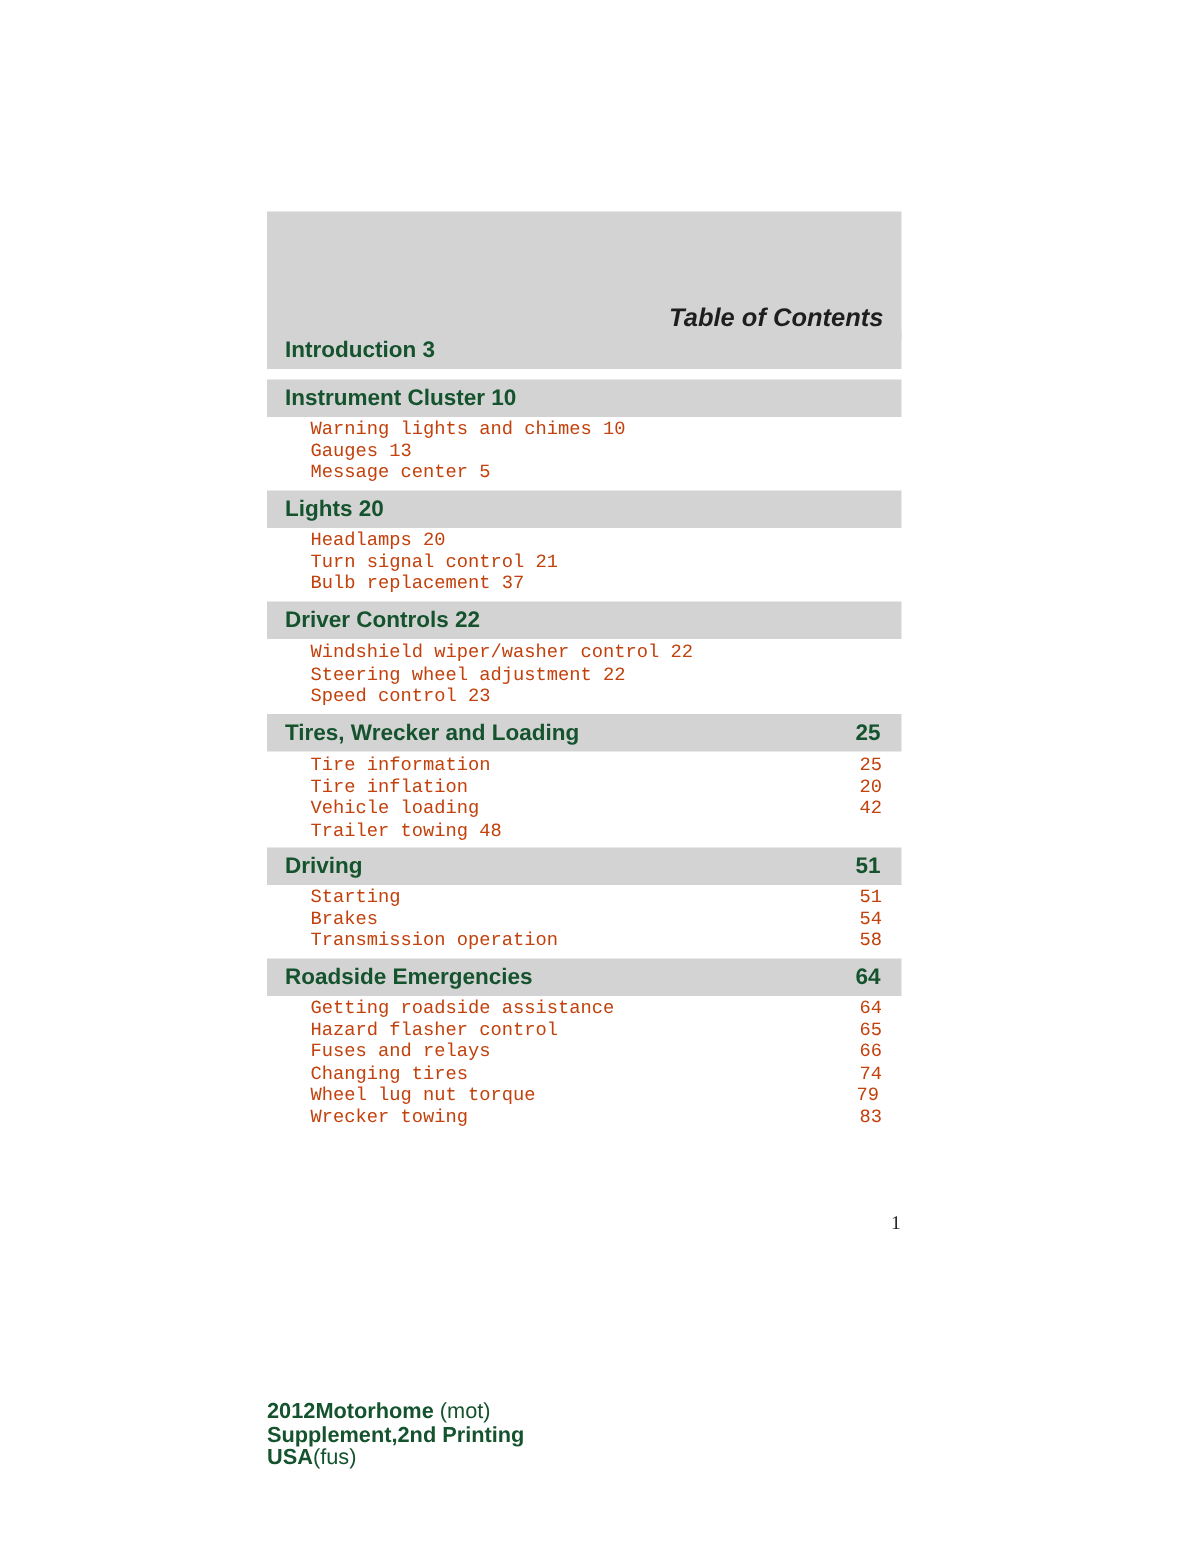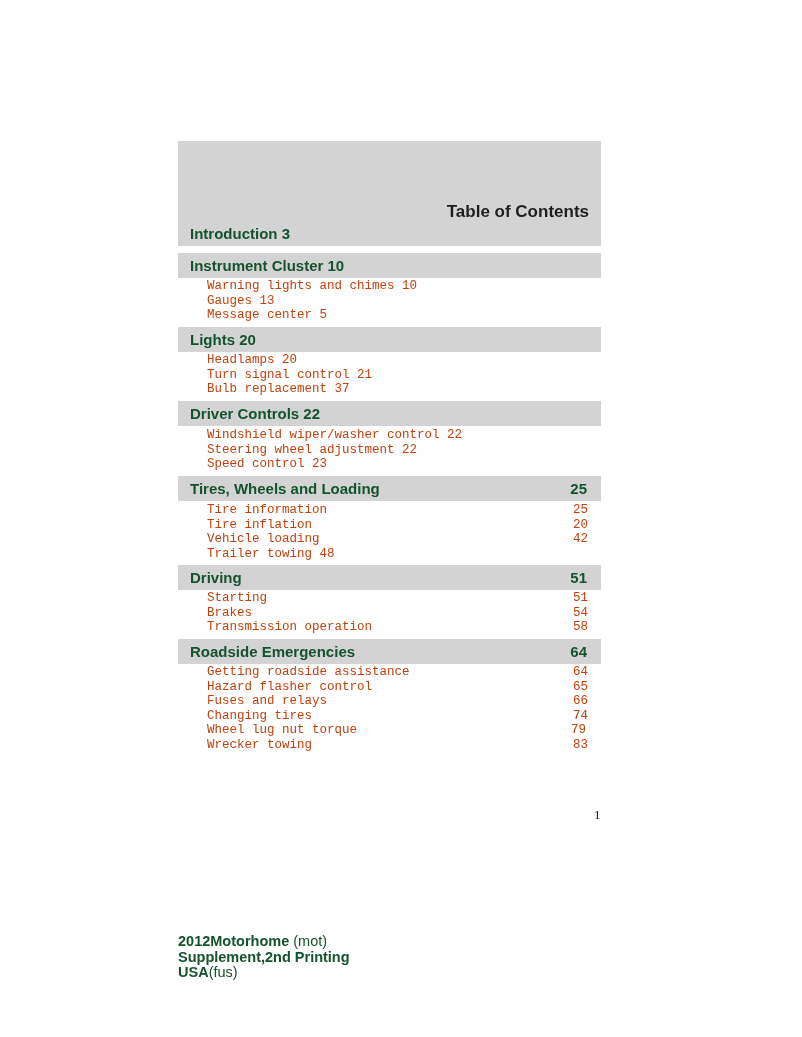--- a/index.html
+++ b/index.html
@@ -1,18 +1,18 @@
 <!DOCTYPE html>
 <html><head>
 <meta charset="utf-8">
 <style>
   html, body { margin:0; padding:0; background:#ffffff; }
   body { width:802px; height:1037px; position:relative; overflow:hidden; }
   .page { position:absolute; left:0; top:0; width:802px; height:1037px; }
-  .title-box { position:absolute; left:178px; top:141px; width:423px; height:85px; background:#d3d3d3; }
+  .title-box { position:absolute; left:178px; top:141px; width:423px; height:85px; background:#d3d3d3;font-style:italic; }
   .title-text { position:absolute; right:12px; bottom:4px; font-family:"Liberation Sans", sans-serif; font-weight:bold; font-size:17px; color:#1e1e1e; }
   .bar { position:absolute; left:178px; width:423px; height:25px; background:#d3d3d3; font-family:"Liberation Sans", sans-serif; font-weight:bold; font-size:15px; color:#14532d; }
   .bar .lbl { position:absolute; left:12px; top:4px; }
   .bar .pg { position:absolute; right:14px; top:4px; }
   .sub { position:absolute; left:207px; width:381px; font-family:Liberation Mono, monospace; font-size:12.5px; color:#c2410c; line-height:14.6px; }
   .sub .row { position:relative; height:14.6px; white-space:nowrap; }
   .sub .row .pg { position:absolute; right:0; top:0; }
   .pagenum { position:absolute; left:594px; top:807px; font-family:"Liberation Serif", serif; font-size:13px; color:#222; }
   .footer { position:absolute; left:178px; top:934px; font-family:"Liberation Sans", sans-serif; font-size:14.5px; color:#14532d; line-height:15.5px; }
   .footer b { font-weight:bold; }
@@ -51,21 +51,21 @@
   <div class="bar" style="top:401px">
     <span class="lbl">Driver Controls 22</span>
   </div>
   <div class="sub" style="top:428px">
     <div class="row"><span>Windshield wiper/washer control 22</span></div>
     <div class="row"><span>Steering wheel adjustment 22</span></div>
     <div class="row"><span>Speed control 23</span></div>
   </div>
 
   <div class="bar" style="top:476px">
-    <span class="lbl">Tires, Wheels and Loading</span>
+    <span class="lbl">Tires, Wrecker and Loading</span>
     <span class="pg">25</span>
   </div>
   <div class="sub" style="top:503px">
     <div class="row"><span>Tire information</span><span class="pg">25</span></div>
     <div class="row"><span>Tire inflation</span><span class="pg">20</span></div>
     <div class="row"><span>Vehicle loading</span><span class="pg">42</span></div>
     <div class="row"><span>Trailer towing 48</span></div>
   </div>
 
   <div class="bar" style="top:565px">

